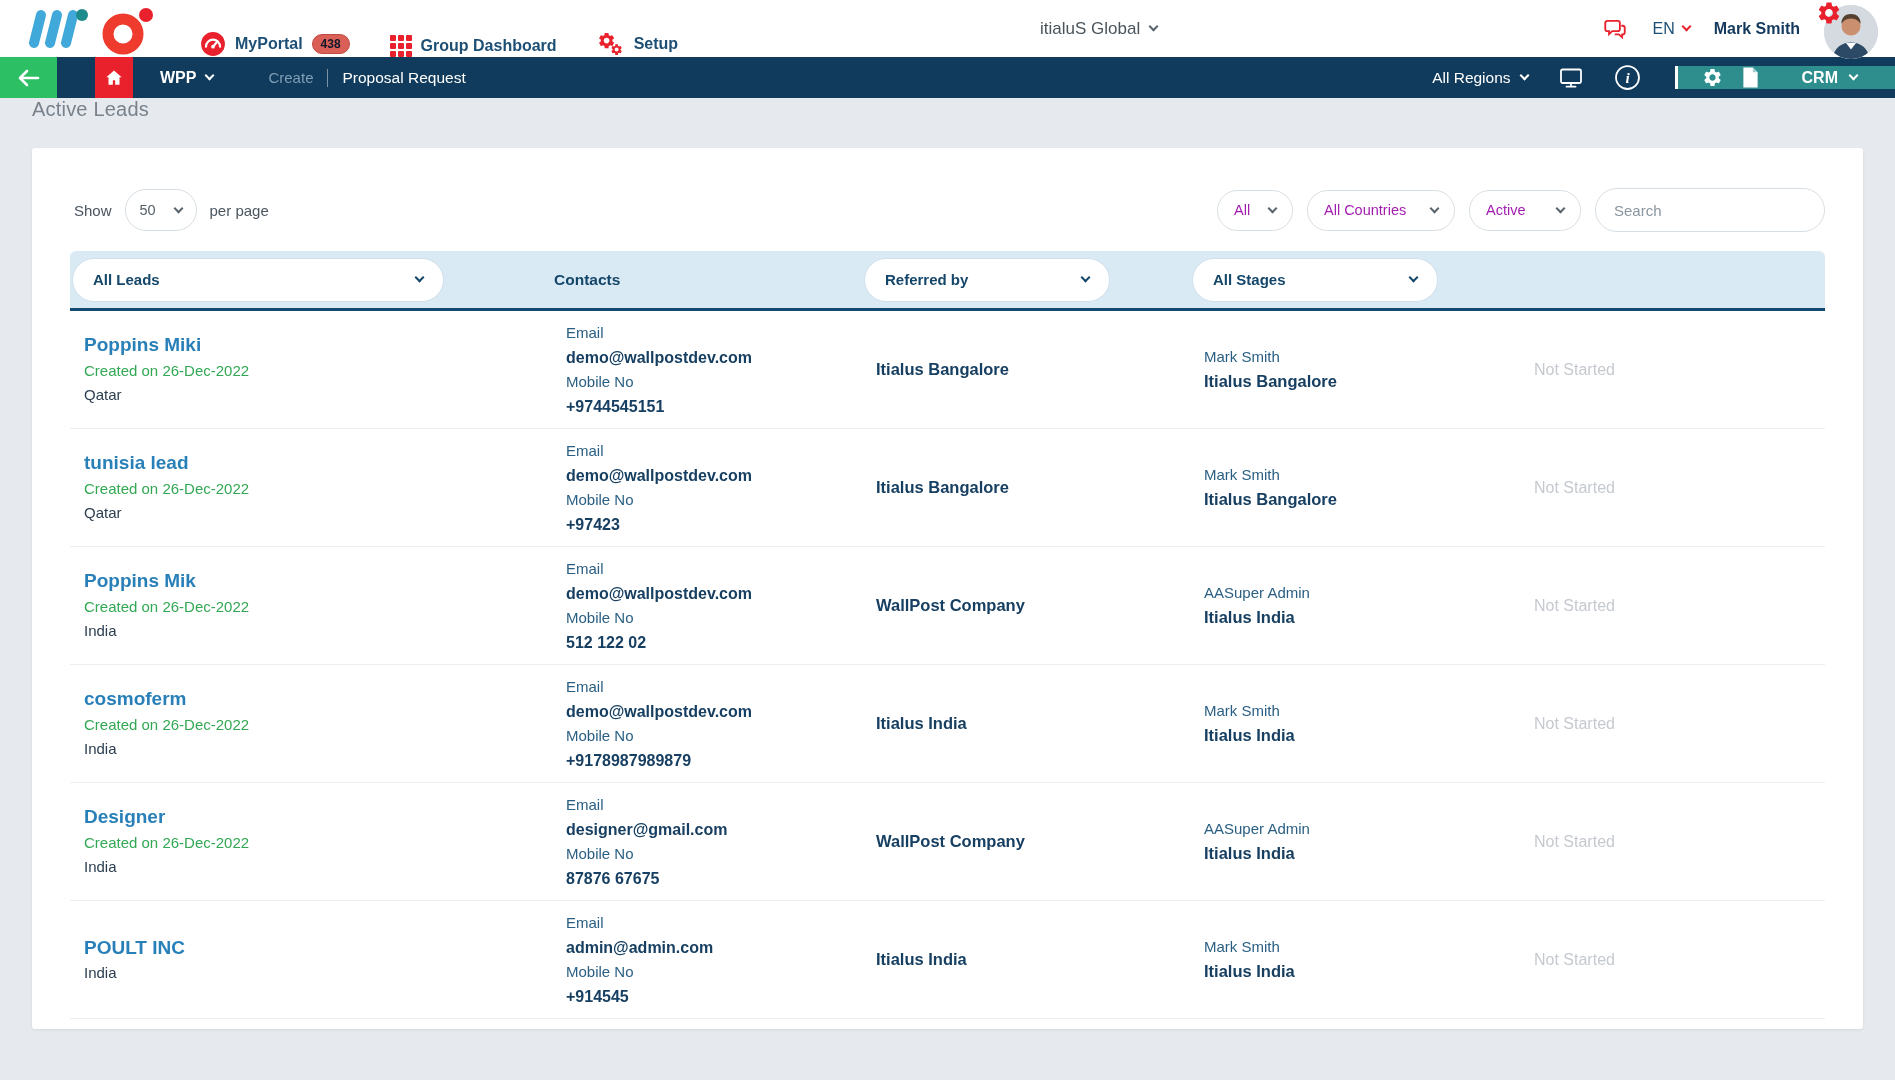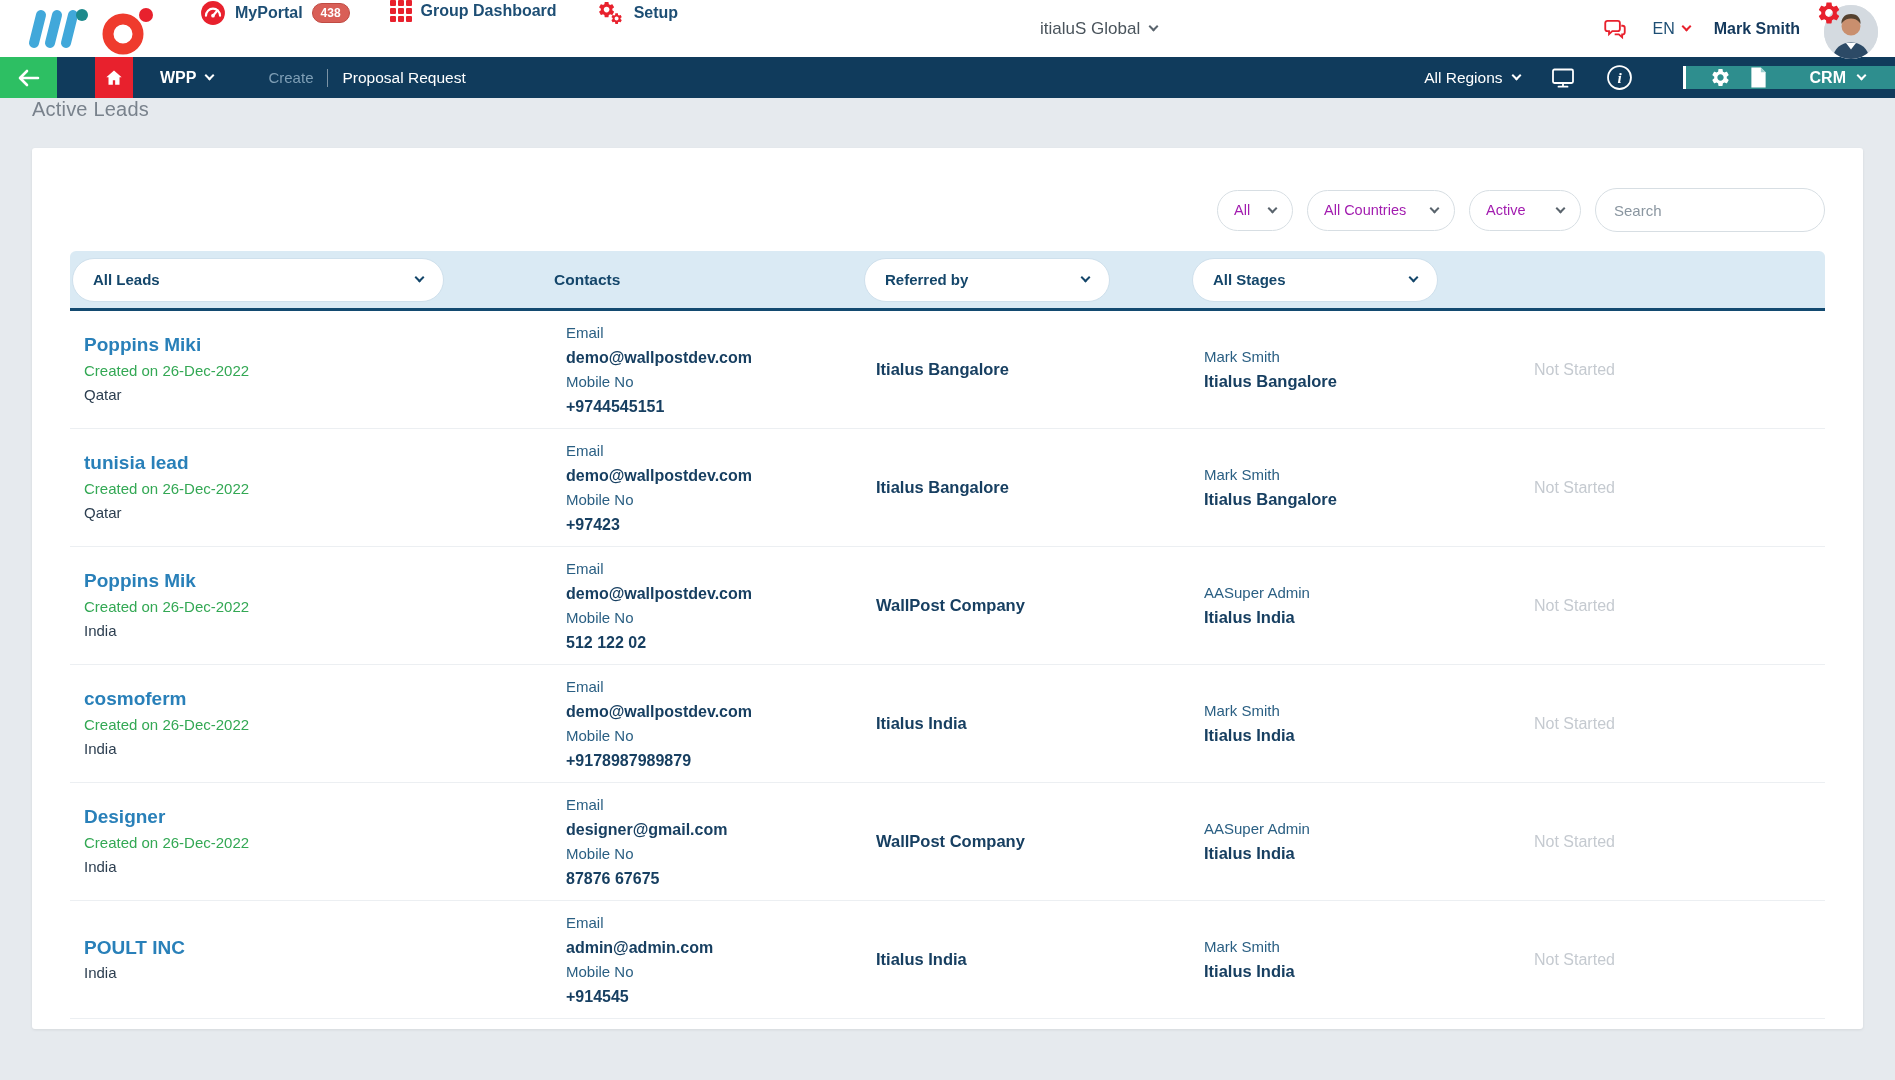--- a/index.html
+++ b/index.html
@@ -3,23 +3,23 @@
 <meta charset="utf-8">
 <style>
   * { box-sizing: border-box; margin: 0; padding: 0; }
   html,body { width:1895px; height:1080px; overflow:hidden; }
   body { font-family:"Liberation Sans", sans-serif; background:var(--page-bg); }
   [data-interactable="true"] { cursor:pointer; }
 
   
   .topbar { position:relative; height:57px; background:#fff; }
   .logo { position:absolute; left:25px; top:6px; display:flex; align-items:flex-start; gap:10px; }
-  .top-menu { position:absolute; left:200px; top:0; height:100%; display:flex; align-items:flex-start; gap:40px; }
+  .top-menu { position:absolute; left:200px; top:0; height:100%; display:flex; align-items:flex-end; gap:40px; }
   .top-item { display:flex; align-items:center; gap:9px; color:#1d4e74; font-size:16px; font-weight:600; text-decoration:none; }
-  .badge { background:var(--badge-bg); border:1px solid var(--badge-border); color:#ffffff; font-size:12px; font-weight:700; border-radius:10px; padding:2px 8px; line-height:14px; }
+  .badge { background:var(--badge-bg); border:1px solid var(--badge-border); color:#0f172a; font-size:12px; font-weight:700; border-radius:10px; padding:2px 8px; line-height:14px; }
   .grid-icon { display:inline-grid; grid-template-columns:repeat(3,6px); grid-auto-rows:6px; gap:2px; }
   .grid-icon i { background:var(--brand-red); border-radius:1px; }
   .company { position:absolute; left:1040px; top:0; height:100%; display:flex; align-items:center; gap:10px; color:#4a545c; font-size:17px; }
   .top-right { position:absolute; right:17px; top:0; height:100%; display:flex; align-items:center; gap:24px; }
   .lang { display:flex; align-items:center; gap:8px; color:#1d4e74; font-size:16px; font-weight:500; }
   .user-name { color:#14395c; font-size:16px; font-weight:700; }
   .avatar-wrap { position:relative; width:54px; height:54px; margin-top:6px; z-index:6; }
   .avatar { width:54px; height:54px; border-radius:50%; overflow:hidden; background:#d9dee3; display:block; }
   .avatar-gear { position:absolute; top:-5px; left:-8px; }
 
@@ -27,21 +27,21 @@
   .navbar { display:flex; height:41px; background:var(--navbar-navy); align-items:stretch; position:relative; z-index:2; }
   .back-btn { width:57px; background:var(--back-green); display:flex; align-items:center; justify-content:center; }
   .home-btn { width:38px; margin-left:38px; background:var(--brand-red); display:flex; align-items:center; justify-content:center; }
   .wpp { margin-left:27px; display:flex; align-items:center; gap:10px; color:#fff; font-size:16px; font-weight:700; }
   .crumbs { margin-left:55px; display:flex; align-items:center; gap:14px; font-size:15px; }
   .crumb-muted { color:#7f9fb6; }
   .vdiv { width:1px; height:18px; background:rgba(255,255,255,.45); }
   .crumb-current { color:#fff; font-size:15.5px; }
   .nav-right { margin-left:auto; display:flex; align-items:center; gap:30px; }
   .regions { display:flex; align-items:center; gap:10px; color:#fff; font-size:15.5px; }
-  .module-block { margin-left:20px; border-left:3px solid #fff; background:var(--module-teal); display:flex; align-items:center; gap:18px; padding:0 30px 0 24px; }
+  .module-block { margin-left:4px; border-left:3px solid #fff; background:var(--module-teal); display:flex; align-items:center; gap:18px; padding:0 38px 0 24px; }
   .crm { display:flex; align-items:center; gap:12px; color:#fff; font-size:16px; font-weight:700; margin-left:24px; }
 
   
   .chev { display:inline-block; width:7px; height:7px; border-right:2px solid currentColor; border-bottom:2px solid currentColor; transform:rotate(45deg); margin-top:-4px; }
   .chev.red { color:var(--brand-red); }
   .chev.white { color:#fff; }
   .chev.dark { color:#5a646d; }
   .chev.navy { color:#14466a; }
 
   
@@ -216,20 +216,28 @@
         <i class="chev white" data-interactable="false"></i>
       </div>
     </div>
   </div>
 </nav>
 
 <h1 class="page-title" data-interactable="false">Active Leads</h1>
 
 <section class="card" data-interactable="false">
   <div class="controls" data-interactable="false">
+    <div class="controls-left" data-interactable="false">
+      <span data-interactable="false">Show</span>
+      <div class="pill small" data-interactable="true">
+        <span data-interactable="false">50</span>
+        <i class="chev dark" data-interactable="false"></i>
+      </div>
+      <span data-interactable="false">per page</span>
+    </div>
     <div class="controls-right" data-interactable="false">
       <div class="pill w-type" data-interactable="true">
         <span data-interactable="false">All</span>
         <i class="chev dark" data-interactable="false"></i>
       </div>
       <div class="pill w-country" data-interactable="true">
         <span data-interactable="false">All Countries</span>
         <i class="chev dark" data-interactable="false"></i>
       </div>
       <div class="pill w-status" data-interactable="true">

